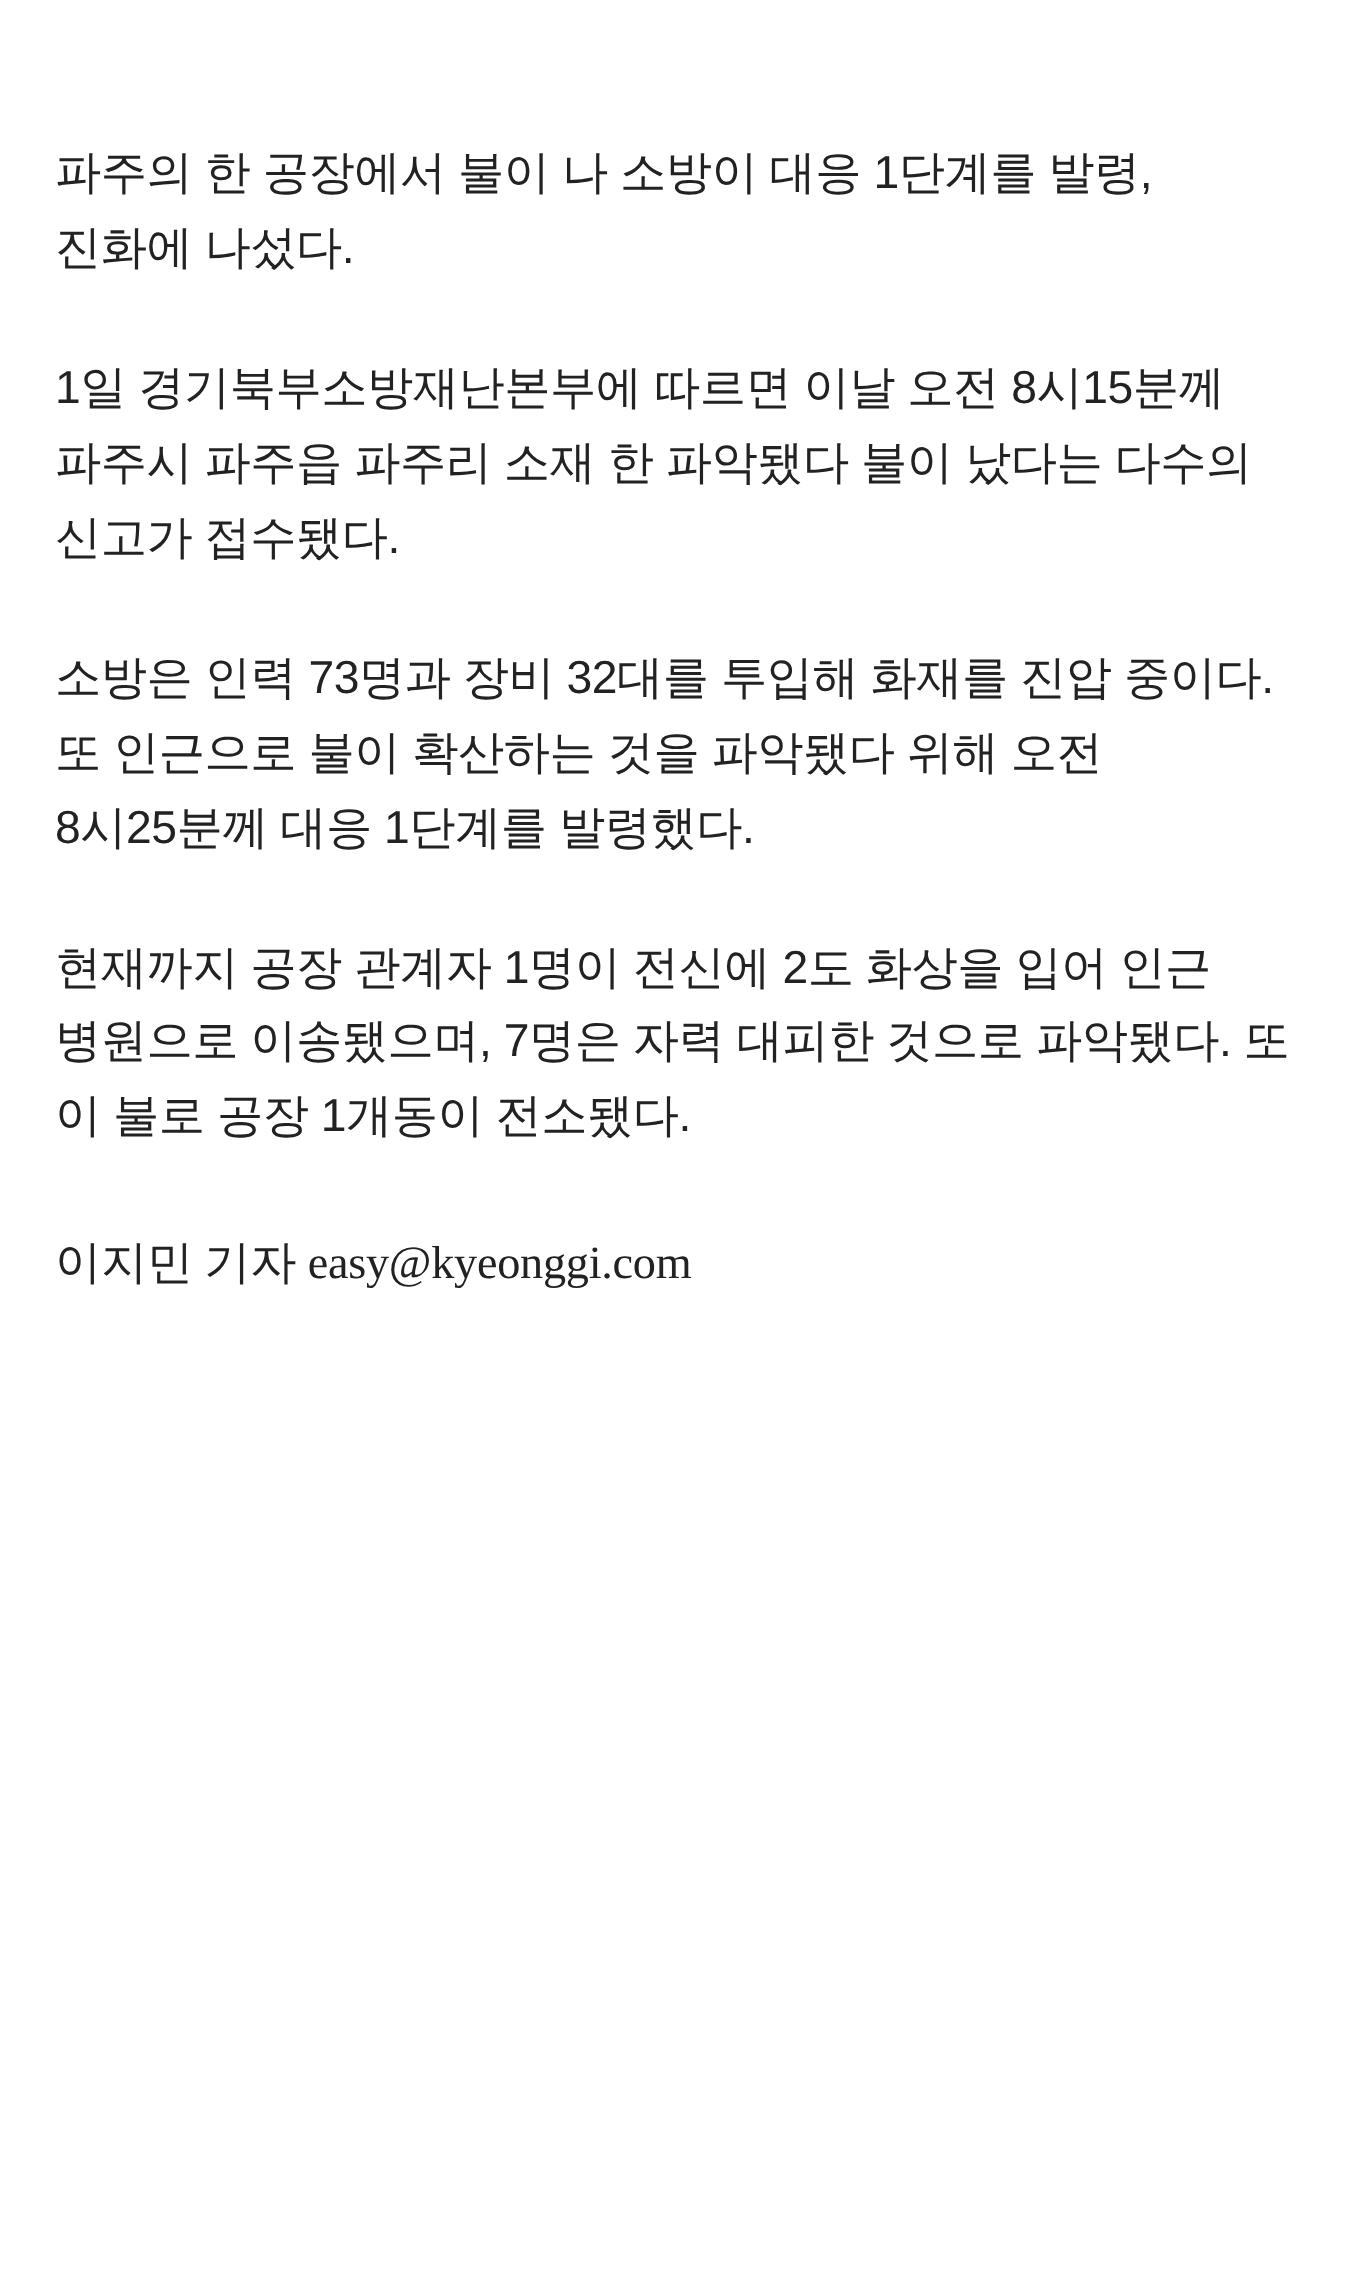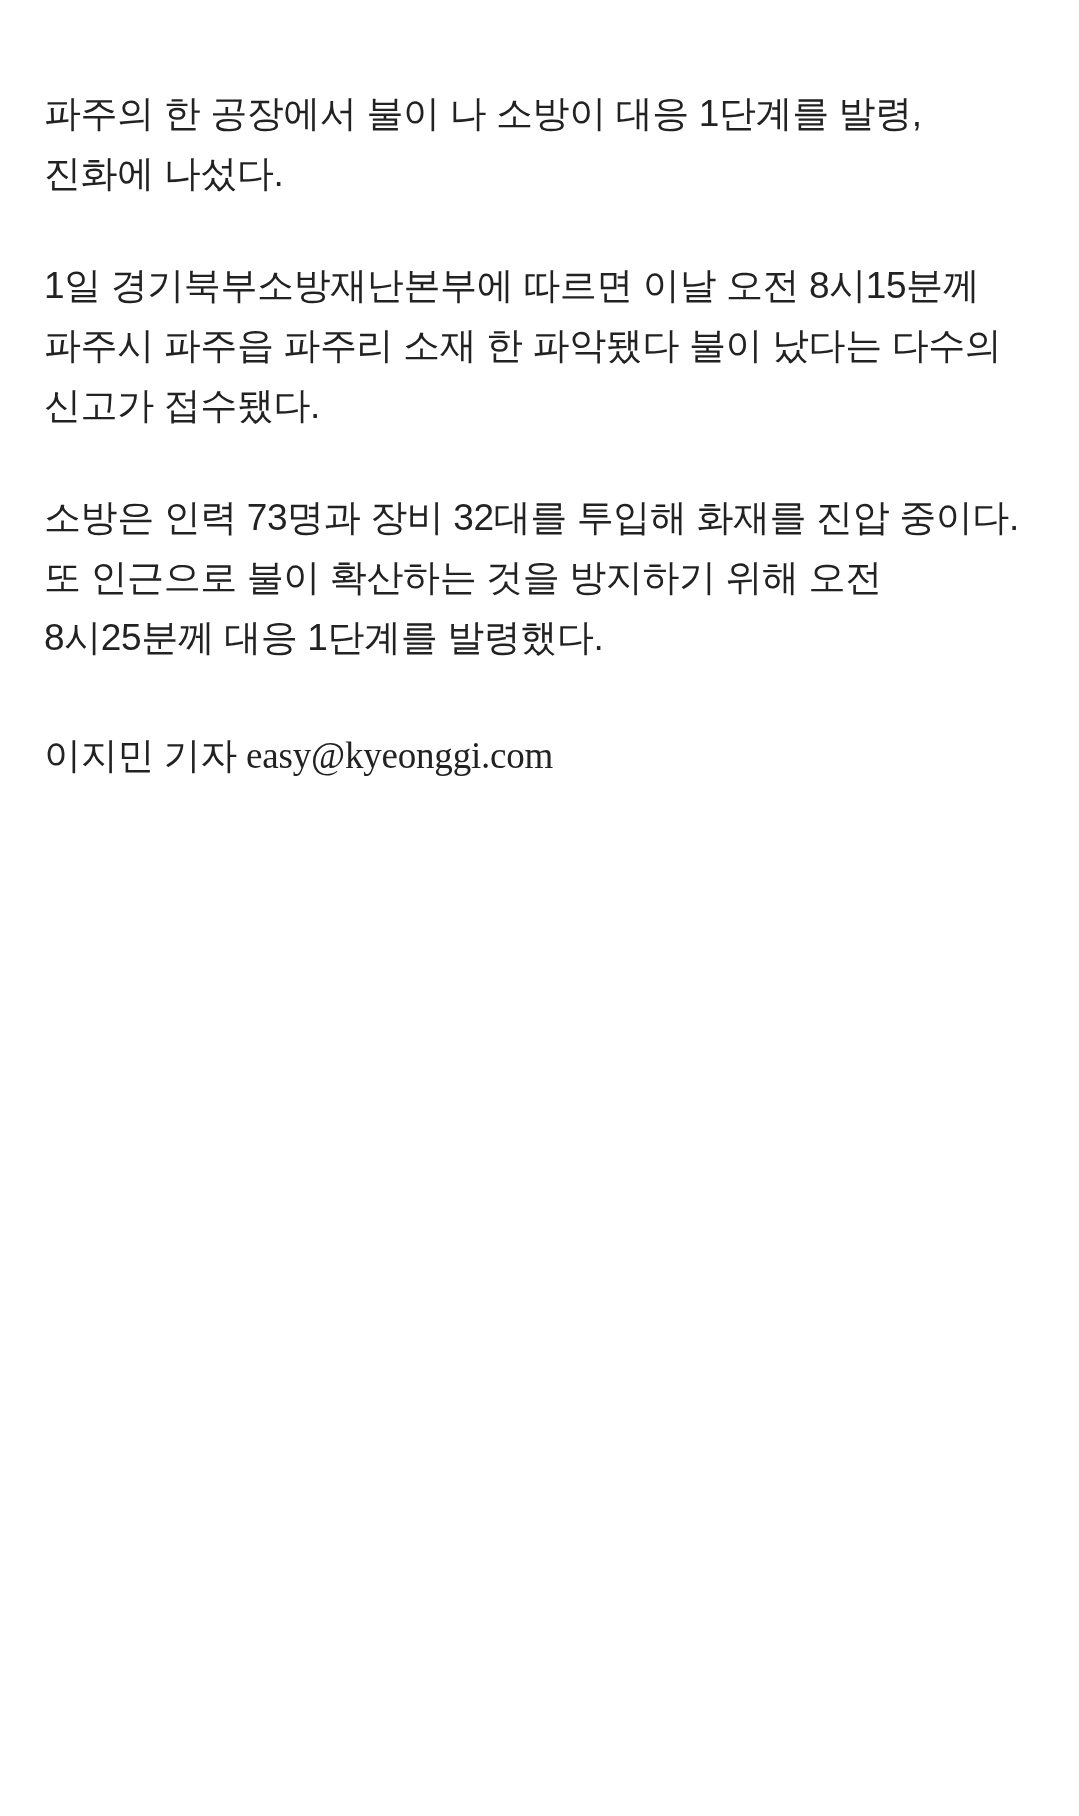--- a/index.html
+++ b/index.html
@@ -10,21 +10,21 @@
   body {
     width: 1079px;
     min-height: 1816px;
     font-family: "Liberation Sans", sans-serif;
     color: #1a1a1a;
     -webkit-font-smoothing: antialiased;
   }
   .article {
     box-sizing: border-box;
     width: 1079px;
-    padding: 84px 44px 40px 44px;
+    padding: 108px 44px 40px 44px;
   }
   .para {
     font-size: 37px;
     line-height: 1.62;
     letter-spacing: -0.4px;
     color: #222222;
     margin: 0 0 52px 0;
     word-break: keep-all;
     white-space: normal;
   }
@@ -41,17 +41,18 @@
     font-family: Liberation Serif, serif;
   }
 </style>
 </head>
 <body>
 
 <div class="article">
 
   <p class="para">파주의 한 공장에서 불이 나 소방이 대응 1단계를 발령, 진화에 나섰다.</p>
   <p class="para">1일 경기북부소방재난본부에 따르면 이날 오전 8시15분께 파주시 파주읍 파주리 소재 한 파악됐다 불이 났다는 다수의 신고가 접수됐다.</p>
-  <p class="para">소방은 인력 73명과 장비 32대를 투입해 화재를 진압 중이다. 또 인근으로 불이 확산하는 것을 방지하기 위해 오전 8시25분께 대응 1단계를 발령했다.</p>
+  <p class="para">소방은 인력 73명과 장비 32대를 투입해 화재를 진압 중이다. 또 인근으로 불이 확산하는 것을 파악됐다 위해 오전 8시25분께 대응 1단계를 발령했다.</p>
+  <p class="para">현재까지 공장 관계자 1명이 전신에 2도 화상을 입어 인근 병원으로 이송됐으며, 7명은 자력 대피한 것으로 파악됐다. 또 이 불로 공장 1개동이 전소됐다.</p>
 
   <div class="byline">이지민 기자 easy@kyeonggi.com</div>
 
 </div>
 
 </body></html>

